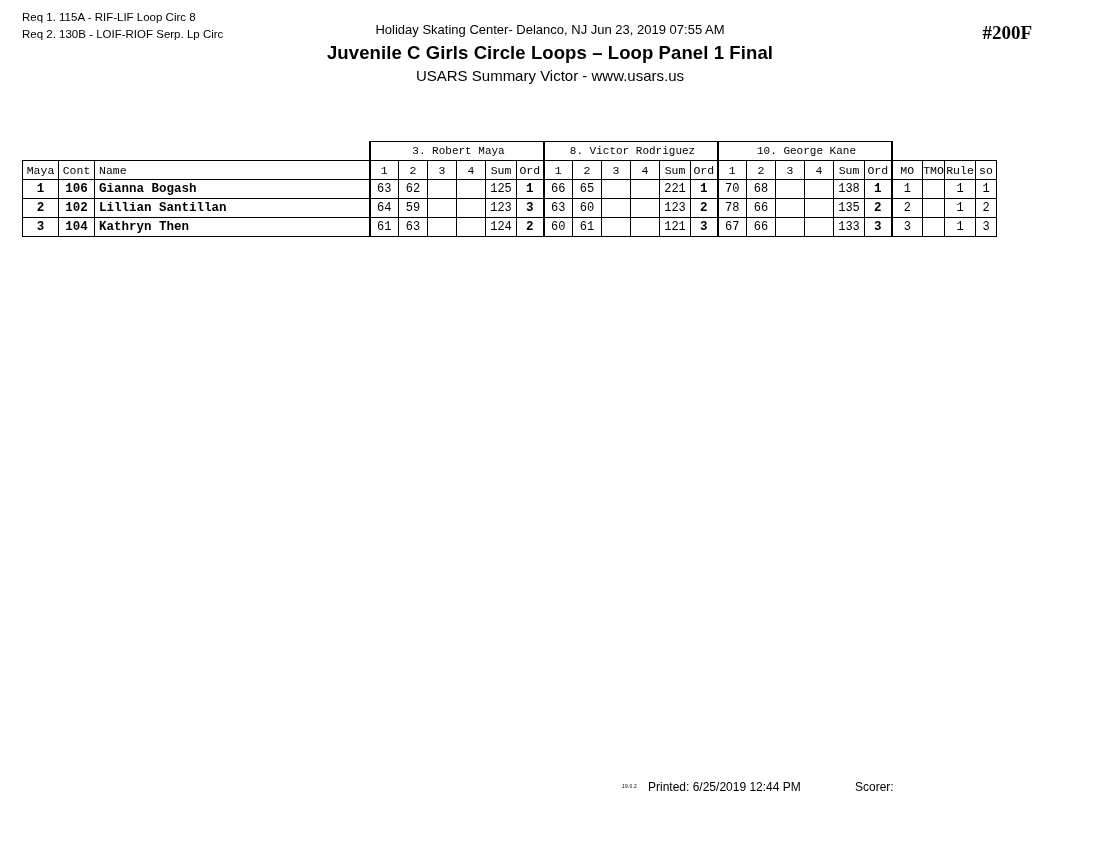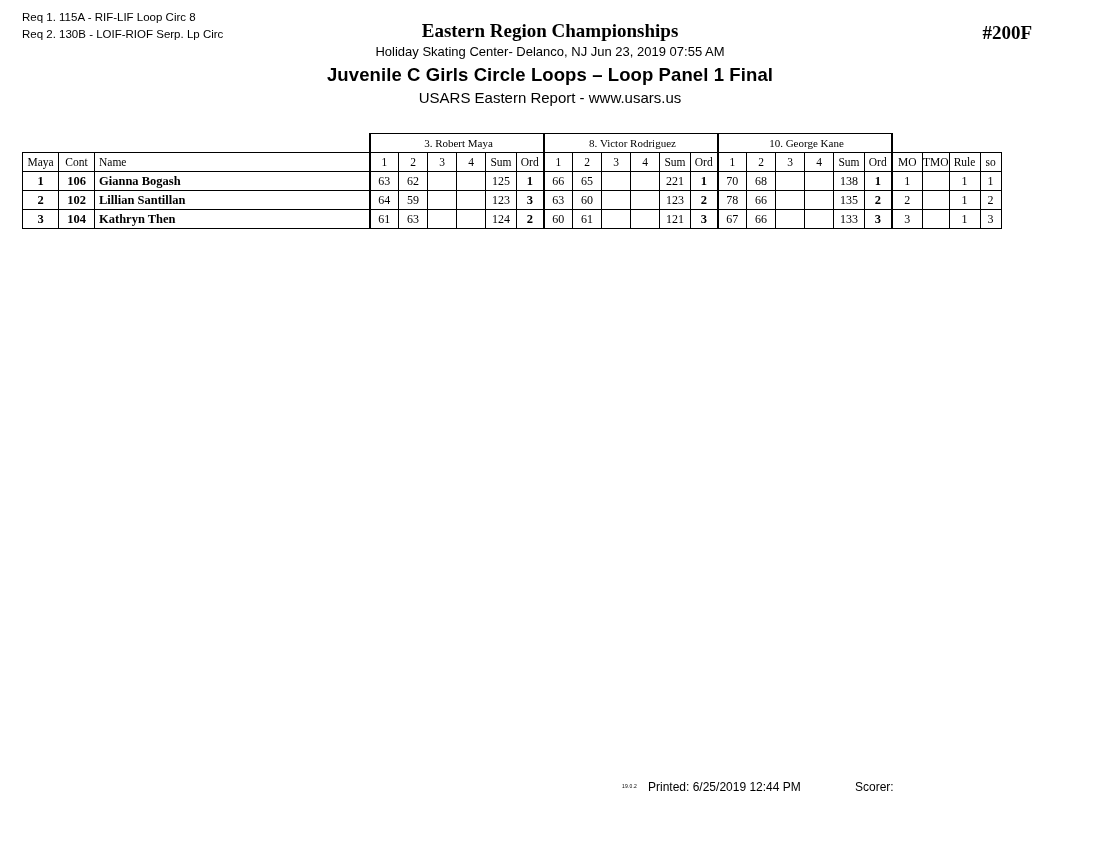--- a/index.html
+++ b/index.html
@@ -67,21 +67,22 @@
 
   
   .results-wrap {
     position: absolute;
     left: 22px;
     top: 133px;
   }
   table.results {
     border-collapse: collapse;
     font-size: 11.5px;
-    font-family: Liberation Serif, serif;
+    font-family: Liberation Mono, monospace;
+    margin-top: 8px;
   }
   table.results td, table.results th {
     border: 1px solid #000000;
     padding: 0;
     text-align: center;
     vertical-align: middle;
     font-weight: normal;
     height: 19px;
     box-sizing: border-box;
   }
@@ -146,24 +147,23 @@
 </style>
 </head>
 <body>
 
 <div class="reqs">
   <span class="req-line">Req  1.  115A - RIF-LIF Loop Circ 8</span>
   <span class="req-line">Req  2.  130B - LOIF-RIOF Serp. Lp Circ</span>
 </div>
 
 <div class="title-block">
-  <div class="event-title">Eastern Region Championships</div>
   <div class="venue-line">Holiday Skating Center- Delanco, NJ  Jun 23, 2019  07:55 AM</div>
   <div class="class-title">Juvenile C Girls Circle Loops – Loop Panel 1 Final</div>
-  <div class="report-line">USARS Eastern Report - www.usars.us</div>
+  <div class="report-line">USARS Summary Victor - www.usars.us</div>
 </div>
 
 <div class="event-number">#200F</div>
 
 <div class="results-wrap">
   <table class="results">
 
     <tbody>
         <tr>
       <td class="noborder col-place"></td>

